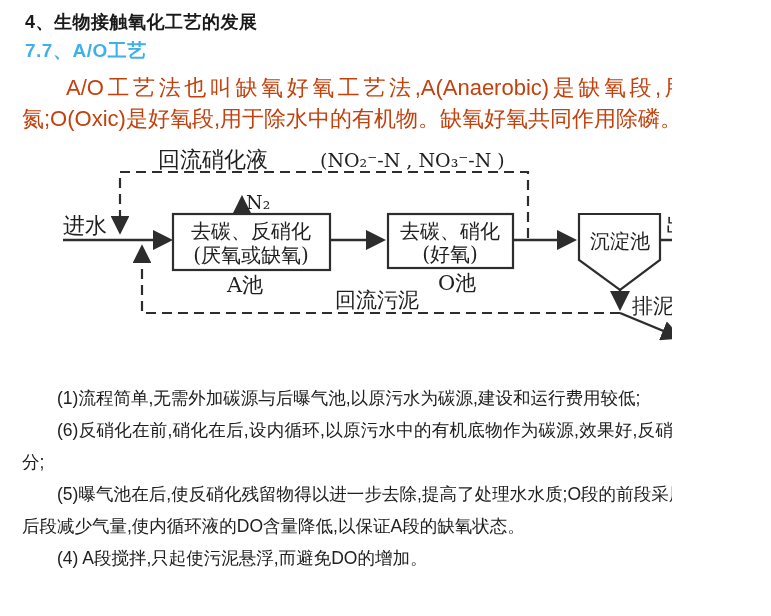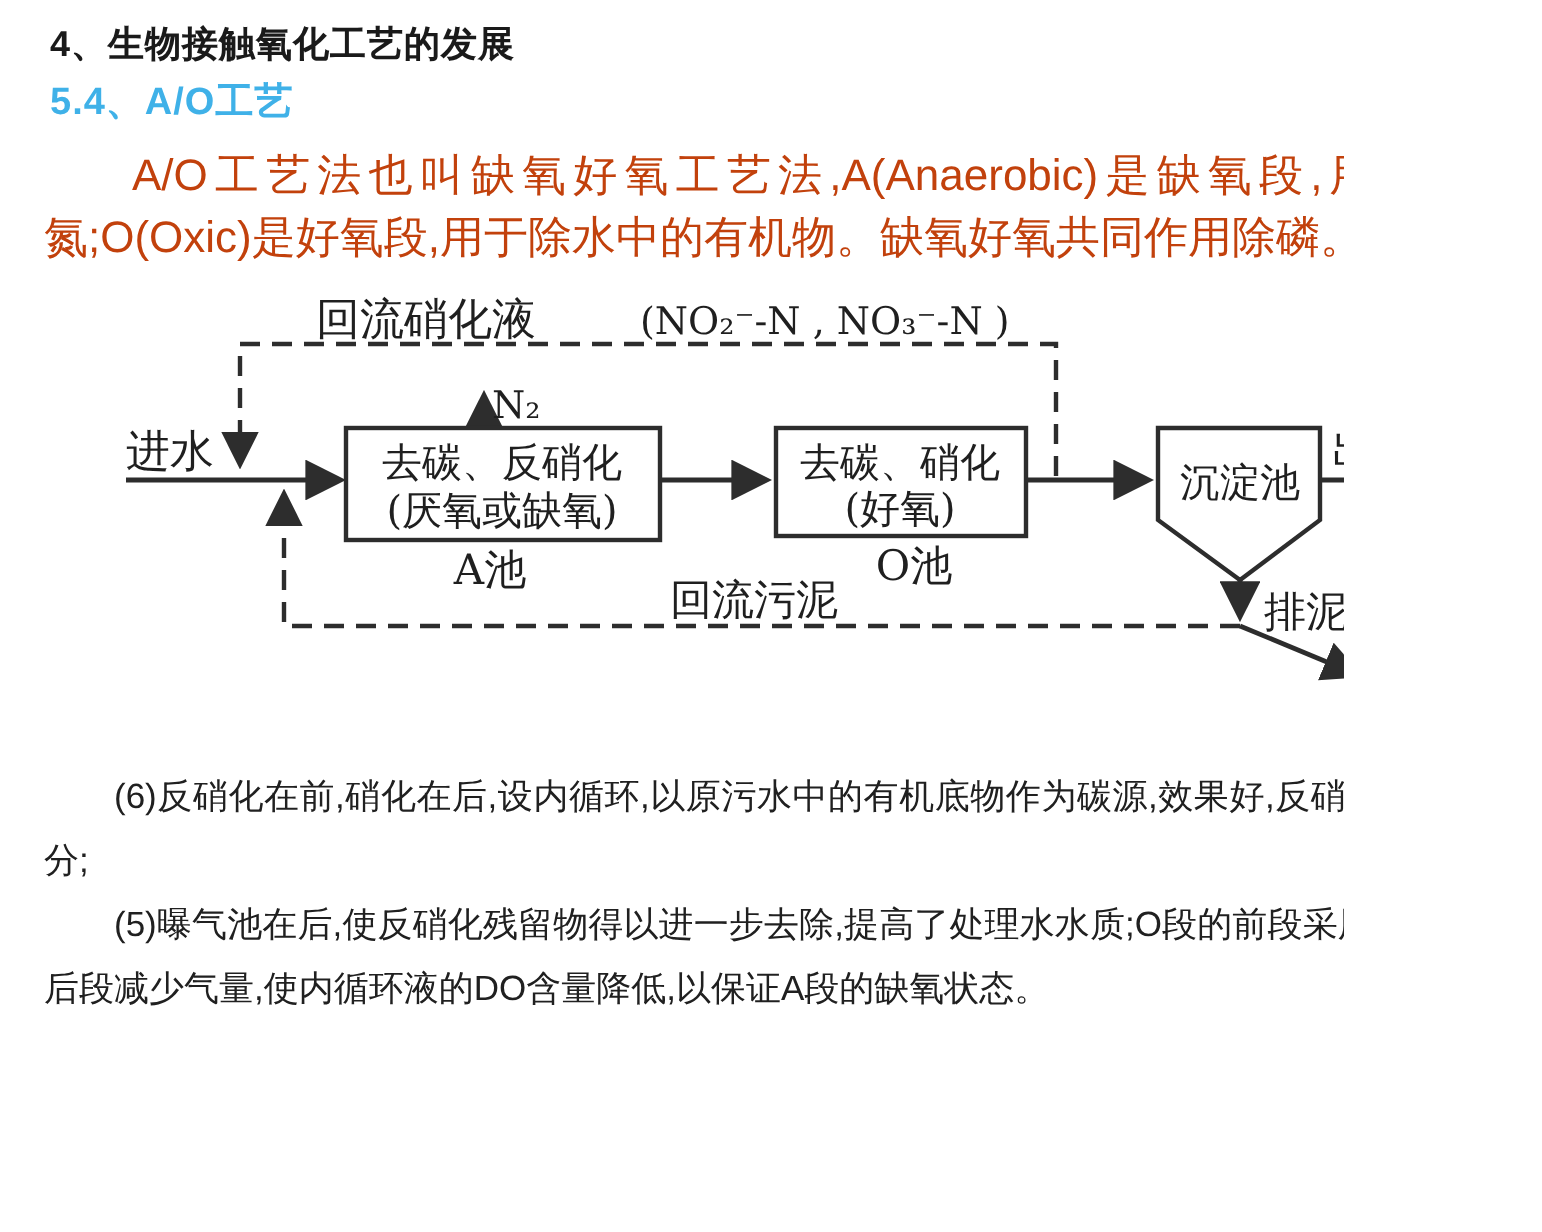--- a/index.html
+++ b/index.html
@@ -38,21 +38,21 @@
     font-size: 17.5px; font-weight: 500; line-height: 32px;
     text-indent: 2em; color: #202020; text-align: justify;
   }
 </style>
 </head>
 <body>
 
 <div class="page">
 
   <div class="h1">4、生物接触氧化工艺的发展</div>
-  <div class="h2">5.4、A/O工艺</div>
+  <div class="h2">7.7、A/O工艺</div>
   <p class="intro">A/O工艺法也叫缺氧好氧工艺法,A(Anaerobic)是缺氧段,用于脱氮;O(Oxic)是好氧段,用于除水中的有机物。缺氧好氧共同作用除磷。</p>
 
   <div class="diagram">
     <svg width="771" height="212" viewBox="0 140 771 212">
       <defs>
         <marker id="arr" viewBox="0 0 10 10" refX="8" refY="5" markerWidth="8.5" markerHeight="8.5" orient="auto-start-reverse">
           <path d="M0,0 L10,5 L0,10 z" fill="#2d2d2d"></path>
         </marker>
       </defs>
 
@@ -91,17 +91,19 @@
       <text x="457" y="290" font-size="21" text-anchor="middle">O池</text>
 
       <text x="620" y="248" font-size="20" text-anchor="middle">沉淀池</text>
 
       <text x="335" y="307" font-size="21">回流污泥</text>
       <text x="632" y="313" font-size="21">排泥</text>
     </svg>
   </div>
 
   <div class="features">
+    <p class="item">(1)流程简单,无需外加碳源与后曝气池,以原污水为碳源,建设和运行费用较低;</p>
     <p class="item">(6)反硝化在前,硝化在后,设内循环,以原污水中的有机底物作为碳源,效果好,反硝化反应充分;</p>
     <p class="item">(5)曝气池在后,使反硝化残留物得以进一步去除,提高了处理水水质;O段的前段采用强曝气,后段减少气量,使内循环液的DO含量降低,以保证A段的缺氧状态。</p>
+    <p class="item">(4) A段搅拌,只起使污泥悬浮,而避免DO的增加。</p>
   </div>
 
 </div>
 
 </body></html>

